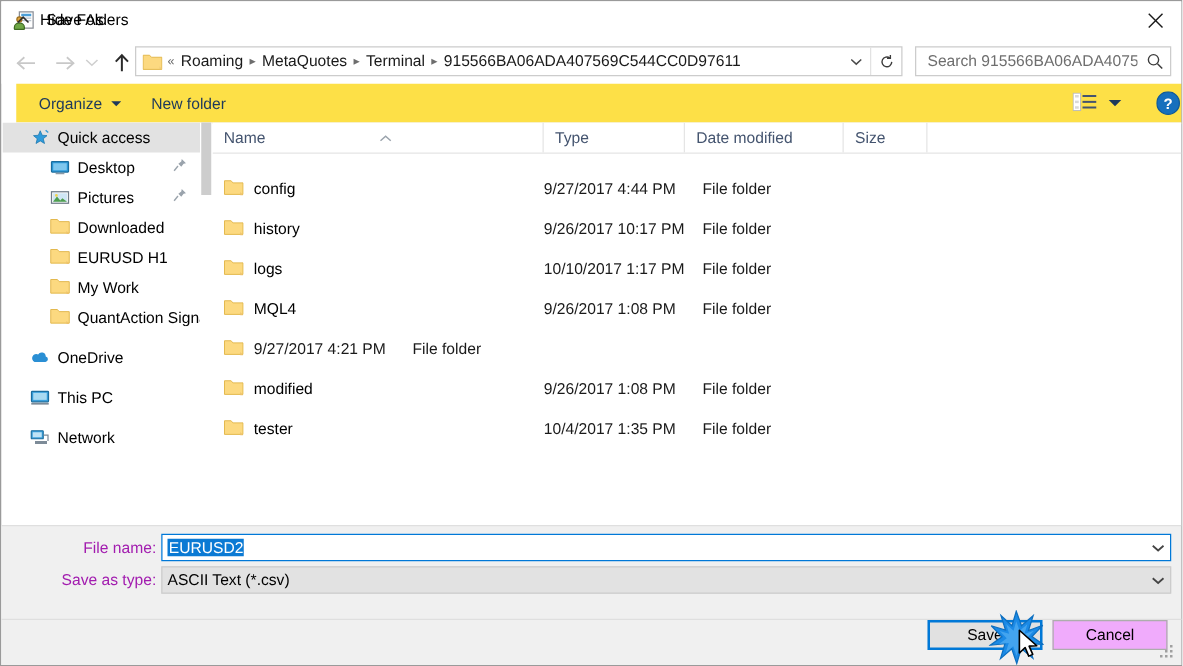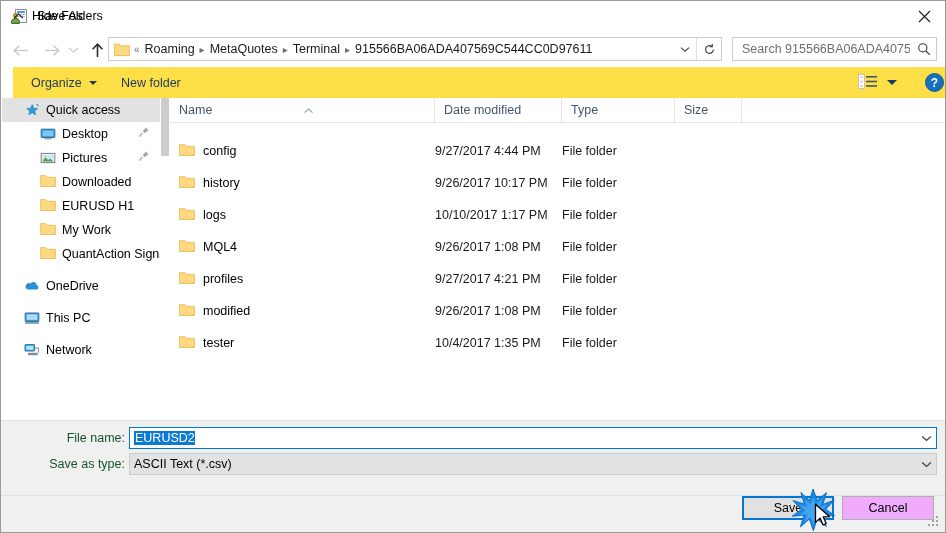--- a/index.html
+++ b/index.html
@@ -320,21 +320,21 @@
   .formarea {
     position: absolute;
     left: 0; top: 419px;
     width: 946px; height: 75px;
     background: #f0f0f0;
     border-top: 1px solid #dfdfdf;
   }
   .form-label {
     position: absolute;
     font-size: 12.5px;
-    color: #14532d;
+    color: #a21caf;
     text-align: right;
     width: 110px;
   }
   .lbl-filename { left: 14px; top: 430px; }
   .lbl-savetype { left: 14px; top: 456px; }
 
   .combo {
     position: absolute;
     height: 22px;
     box-sizing: border-box;
@@ -697,25 +697,25 @@
 
     <div class="colheader">
       <div class="col col-name">
         <span>Name</span>
         <span class="sort-caret">
           <svg width="11" height="6" viewBox="0 0 11 6" aria-hidden="true">
             <path d="M1.4 4.6 L5.5 1.0 L9.6 4.6" stroke="#9aa3ac" stroke-width="1.2" fill="none"></path>
           </svg>
         </span>
       </div>
+      <div class="col col-type">
+        <span>Type</span>
+      </div>
       <div class="col col-date">
         <span>Date modified</span>
-      </div>
-      <div class="col col-type">
-        <span>Type</span>
       </div>
       <div class="col col-size">
         <span>Size</span>
       </div>
     </div>
 
     <div style="height:6px;"></div>
 
     <div class="filerow">
       <span class="fr-icon">
@@ -769,21 +769,20 @@
       <span class="fr-size"></span>
     </div>
 
     <div class="filerow">
       <span class="fr-icon">
         <svg width="16" height="14" viewBox="0 0 16 14" aria-hidden="true">
           <path d="M0.6 1.6 h5.3 l1.4 1.7 h8.1 v9.2 h-14.8 z" fill="#fcd980" stroke="#e3b94f" stroke-width="0.8"></path>
           <path d="M13.2 10.6 v2.5 h2.2" fill="#edc26d"></path>
         </svg>
       </span>
-      <span class="fr-name">profiles</span>
       <span class="fr-date">9/27/2017 4:21 PM</span>
       <span class="fr-type">File folder</span>
       <span class="fr-size"></span>
     </div>
 
     <div class="filerow">
       <span class="fr-icon">
         <svg width="16" height="14" viewBox="0 0 16 14" aria-hidden="true">
           <path d="M0.6 1.6 h5.3 l1.4 1.7 h8.1 v9.2 h-14.8 z" fill="#fcd980" stroke="#e3b94f" stroke-width="0.8"></path>
           <path d="M13.2 10.6 v2.5 h2.2" fill="#edc26d"></path>

